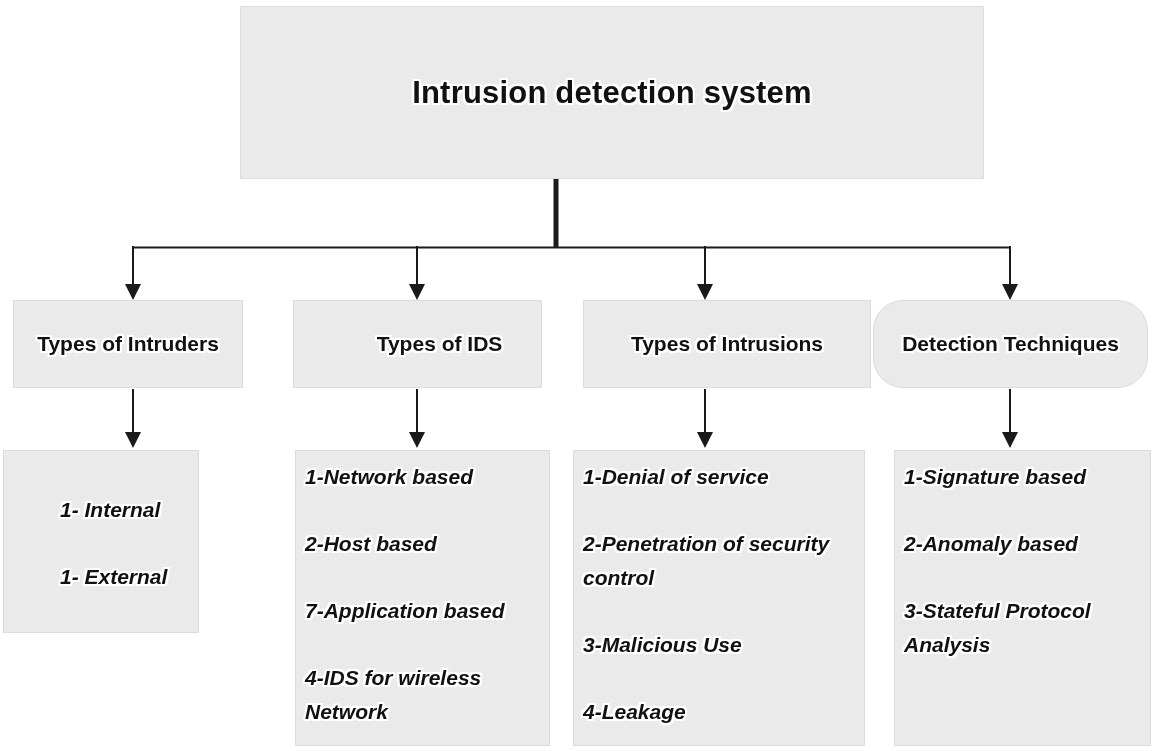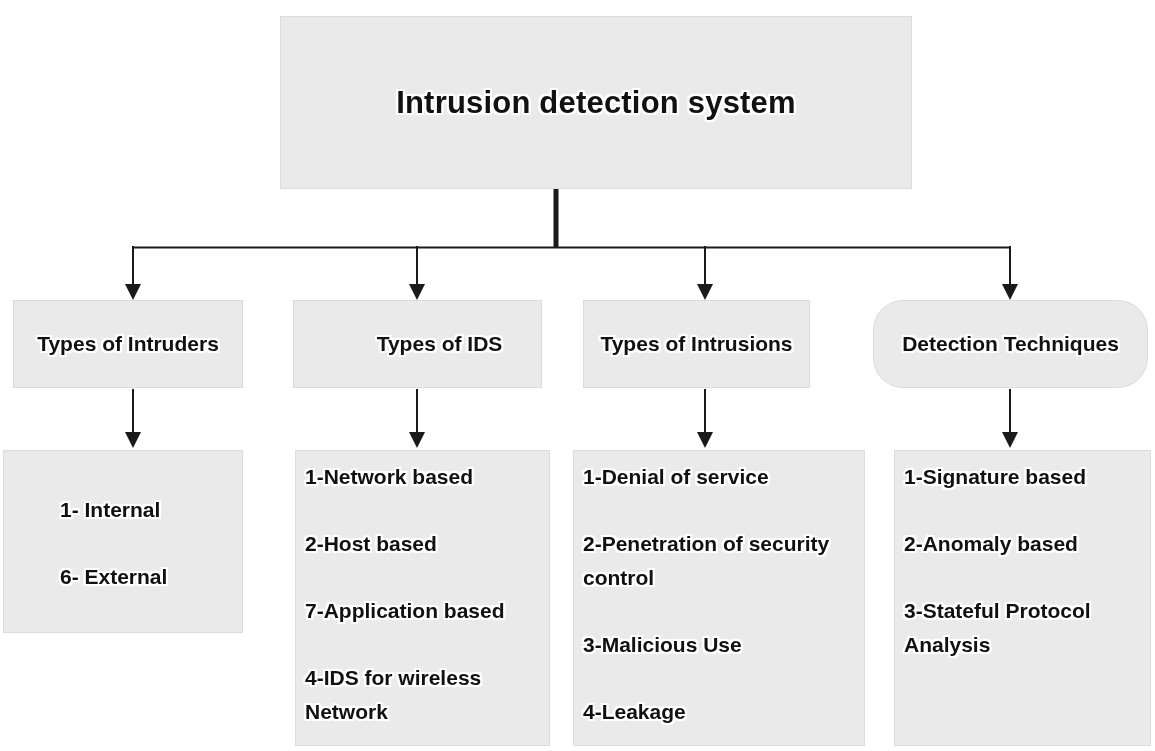--- a/index.html
+++ b/index.html
@@ -35,38 +35,38 @@
   .glow {
     font-weight: bold;
     text-shadow:
       -2px -2px 0 #fff, 2px -2px 0 #fff,
       -2px  2px 0 #fff, 2px  2px 0 #fff,
       -2px  0   0 #fff, 2px  0   0 #fff,
        0   -2px 0 #fff, 0    2px 0 #fff,
        0    0   4px #fff;
   }
   .root-box {
-    left: 240px; top: 16px;
-    width: 632px; height: 173px;
-    display: flex; align-items: center; justify-content: center; margin-left: 40px;
+    left: 240px; top: 6px;
+    width: 744px; height: 173px;
+    display: flex; align-items: center; justify-content: center;
   }
   .root-box .title { font-size: 31px; letter-spacing: 0.2px; }
   .l2 {
     top: 300px; height: 88px;
     display: flex; align-items: center; justify-content: center;
     text-align: center;
   }
   .l2 .title { font-size: 21px; }
   .l2.b1 { left: 13px;  width: 230px; text-align: center; }
   .l2.b2 { left: 293px; width: 249px; padding-left: 44px; }
-  .l2.b3 { left: 583px; width: 227px; }
+  .l2.b3 { left: 583px; width: 288px; }
   .l2.b4 { left: 873px; width: 275px; border-radius: 30px; }
   .l3 { top: 450px; font-size: 21px; }
-  .l3 .item { line-height: 34px; margin-bottom: 33px; font-weight: bold; }
-  .l3.c1 { left: 3px;   width: 240px; height: 183px; padding: 42px 10px 0 56px; }
+  .l3 .item { line-height: 34px; margin-bottom: 33px; font-weight: bold; font-style: italic; }
+  .l3.c1 { left: 3px;   width: 196px; height: 183px; padding: 42px 10px 0 56px; }
   .l3.c2 { left: 295px; width: 255px; height: 296px; padding: 9px 10px 0 9px; }
   .l3.c3 { left: 573px; width: 292px; height: 296px; padding: 9px 10px 0 9px; }
   .l3.c4 { left: 894px; width: 257px; height: 296px; padding: 9px 10px 0 9px; }
 </style>
 </head>
 <body>
 
 <div class="canvas">
 
   <svg class="connectors" viewBox="0 0 1155 751" xmlns="http://www.w3.org/2000/svg">
@@ -122,21 +122,21 @@
   </div>
   <div class="box l2 b3">
     <span class="title glow">Types of Intrusions</span>
   </div>
   <div class="box l2 b4">
     <span class="title glow">Detection Techniques</span>
   </div>
 
   <div class="box l3 c1">
     <div class="item glow">1- Internal</div>
-    <div class="item glow">6- External</div>
+    <div class="item glow">1- External</div>
   </div>
 
   <div class="box l3 c2">
     <div class="item glow">1-Network based</div>
     <div class="item glow">2-Host based</div>
     <div class="item glow">7-Application based</div>
     <div class="item glow">4-IDS for wireless Network</div>
   </div>
 
   <div class="box l3 c3">

